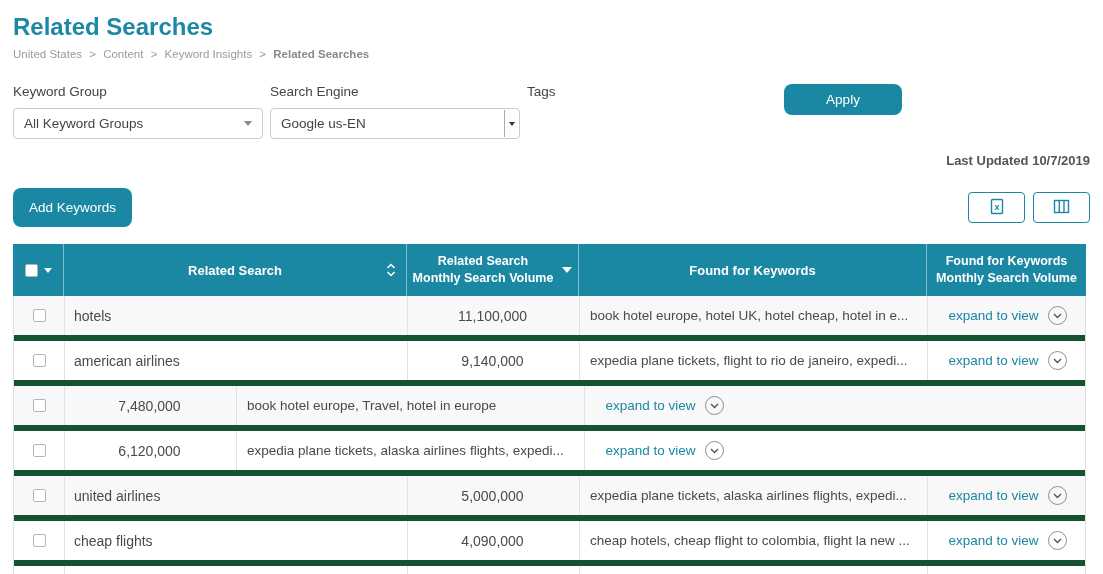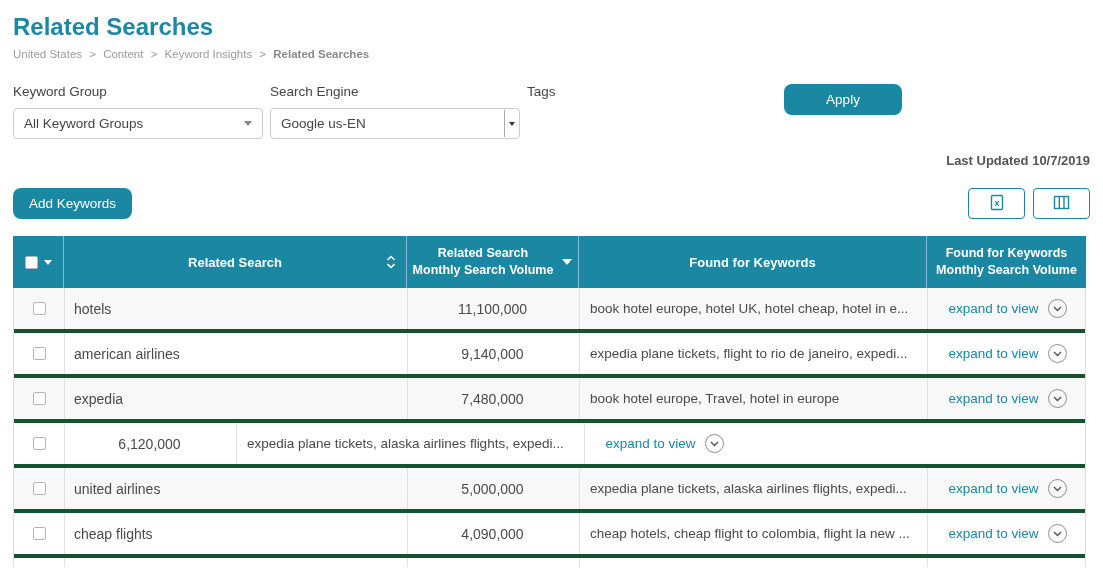--- a/index.html
+++ b/index.html
@@ -38,21 +38,21 @@
 
   .btn {
     border:none; border-radius:8px; background:var(--accent); color:#fff;
     font-family:"Liberation Sans", sans-serif; font-size:13.5px; cursor:pointer;
   }
   .apply-btn { width:118px; height:31px; }
 
   .status-row { margin-top:14px; text-align:right; font-size:13px; font-weight:700; color:#555; }
 
   .toolbar { margin-top:20px; display:flex; justify-content:space-between; align-items:center; }
-  .add-keywords-btn { height:31px; padding:7px 16px; }
+  .add-keywords-btn { height:39px; padding:7px 16px; }
   .icon-buttons { display:flex; gap:8px; }
   .icon-btn {
     width:57px; height:31px; background:#fff; border:1px solid var(--accent);
     border-radius:4px; display:flex; align-items:center; justify-content:center; cursor:pointer;
   }
 
   .table { margin-top:17px; width:1073px; font-size:13.5px; }
   .thead { display:flex; height:52px; background:var(--accent); color:#fff; }
   .th {
     display:flex; align-items:center; justify-content:center; text-align:center;
@@ -62,21 +62,21 @@
   .th:first-child { border-left:none; }
   .th .two-line span { display:block; line-height:1.35; font-size:12.5px; }
 
   .col-check { width:50px; flex:0 0 50px; }
   .col-related { width:343px; flex:0 0 343px; }
   .col-volume { width:172px; flex:0 0 172px; }
   .col-found { width:348px; flex:0 0 348px; }
   .col-foundvol { width:160px; flex:0 0 160px; }
 
   .tbody { border-left:1px solid #dedede; border-right:1px solid #dedede; }
-  .tr { display:flex; height:45px; border-bottom:4px solid #14532d; background:#fff; }
+  .tr { display:flex; height:45px; border-bottom:6px solid #14532d; background:#fff; }
   .tbody .tr:nth-child(odd) { background:#f8f8f8; }
   .tbody .tr.partial { height:9px; background:#fff; border-bottom:none; }
   .td {
     display:flex; align-items:center; padding:0 10px; color:#4a4a4a;
     border-left:1px solid #e2e2e2; overflow:hidden; white-space:nowrap;
   }
   .td:first-child { border-left:none; }
   .td.col-check { justify-content:center; }
   .td.col-related { padding-left:9px; font-size:14px; }
   .td.col-volume { justify-content:center; font-size:14px;padding-left:8px; }
@@ -230,21 +230,20 @@
           <path d="M1 1 L4.5 4.5 L8 1" fill="none" stroke="#555" stroke-width="1.4"></path>
         </svg>
       </span>
     </div>
   </div>
 
   <div class="tr">
     <div class="td col-check">
       <input type="checkbox" class="checkbox" style="">
     </div>
-    <div class="td col-related">expedia</div>
     <div class="td col-volume">7,480,000</div>
     <div class="td col-found">book hotel europe, Travel, hotel in europe</div>
     <div class="td col-foundvol">
       <a class="expand-link">expand to view</a>
       <span class="expand-circle">
         <svg width="9" height="6" viewBox="0 0 9 6">
           <path d="M1 1 L4.5 4.5 L8 1" fill="none" stroke="#555" stroke-width="1.4"></path>
         </svg>
       </span>
     </div>

